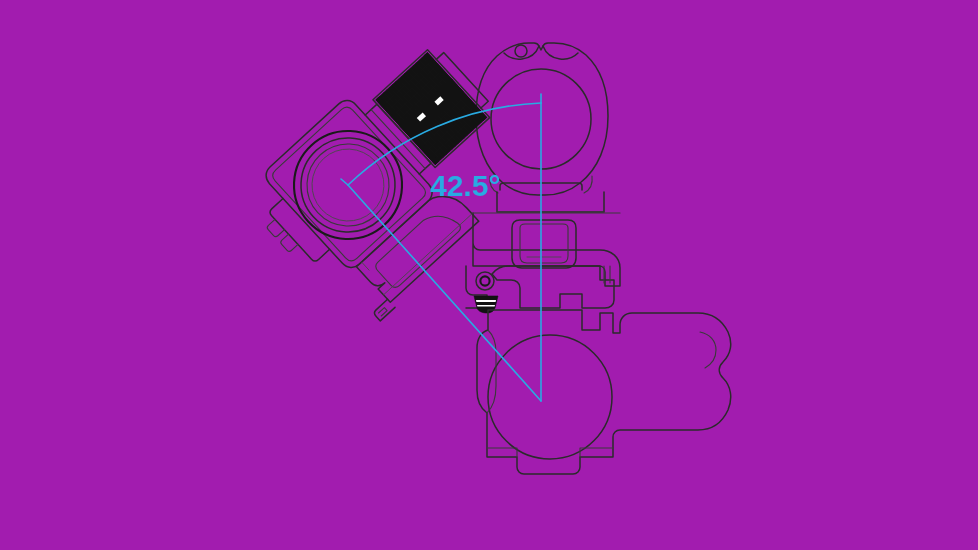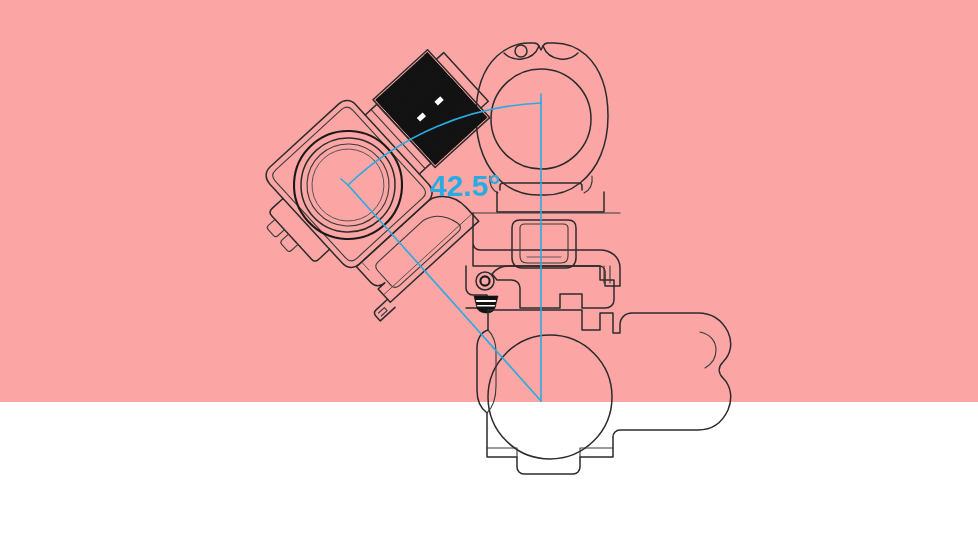--- a/index.html
+++ b/index.html
@@ -1,18 +1,18 @@
 <!DOCTYPE html>
 <html><head>
 <meta charset="utf-8">
 <style>
   html,body{margin:0;padding:0;background:#ffffff;}
   body{width:978px;height:550px;overflow:hidden;
        font-family:"Liberation Sans",sans-serif;}
-  #stage{position:relative;width:978px;height:402px;background:#fca5a5;}
+  #stage{position:relative;width:978px;height:550px;background:#a21caf;}
   svg{display:block;position:absolute;top:0;left:0;}
   .ln{fill:none;stroke:#2b2b2b;stroke-width:1.5;stroke-linejoin:round;stroke-linecap:round;}
   .ln-thin{fill:none;stroke:#3a3a3a;stroke-width:1.1;stroke-linejoin:round;stroke-linecap:round;}
   .ln-hair{fill:none;stroke:#4a4a4a;stroke-width:0.85;stroke-linejoin:round;stroke-linecap:round;}
   .ln-bold{fill:none;stroke:#1a1a1a;stroke-width:2.1;stroke-linejoin:round;stroke-linecap:round;}
   .fill-dark{fill:#121212;stroke:#121212;stroke-width:0.6;}
   .knurl2{stroke:#141414;stroke-width:0.8;fill:none;stroke-linecap:butt;}
   .dim{fill:none;stroke:#29abe2;stroke-width:1.6;stroke-linecap:round;}
   .dimlbl{fill:#29abe2;font-family:"Liberation Sans",sans-serif;
           font-size:30px;font-weight:700;letter-spacing:0px;}

